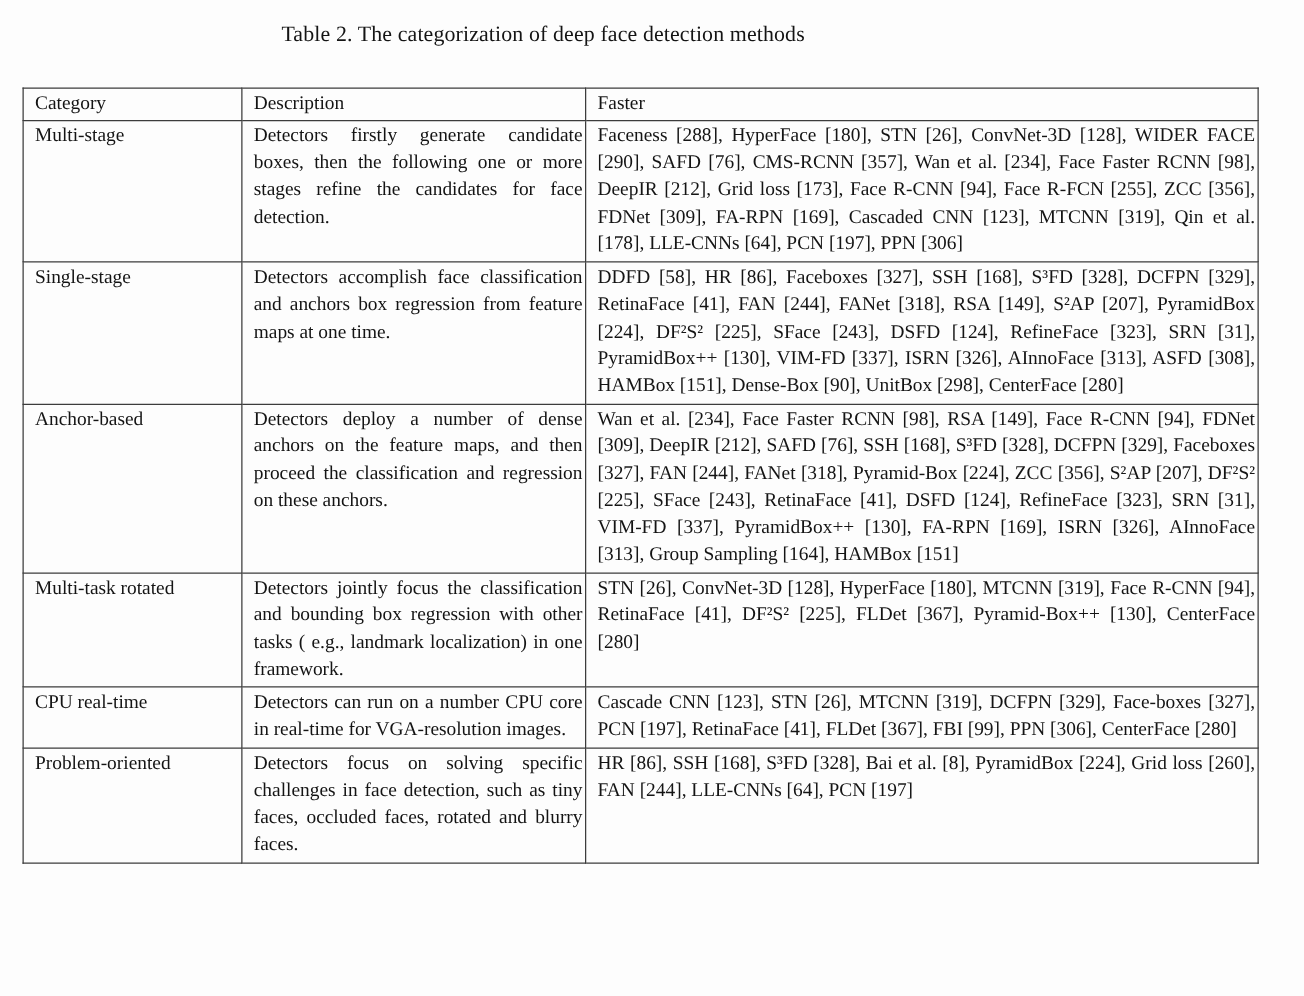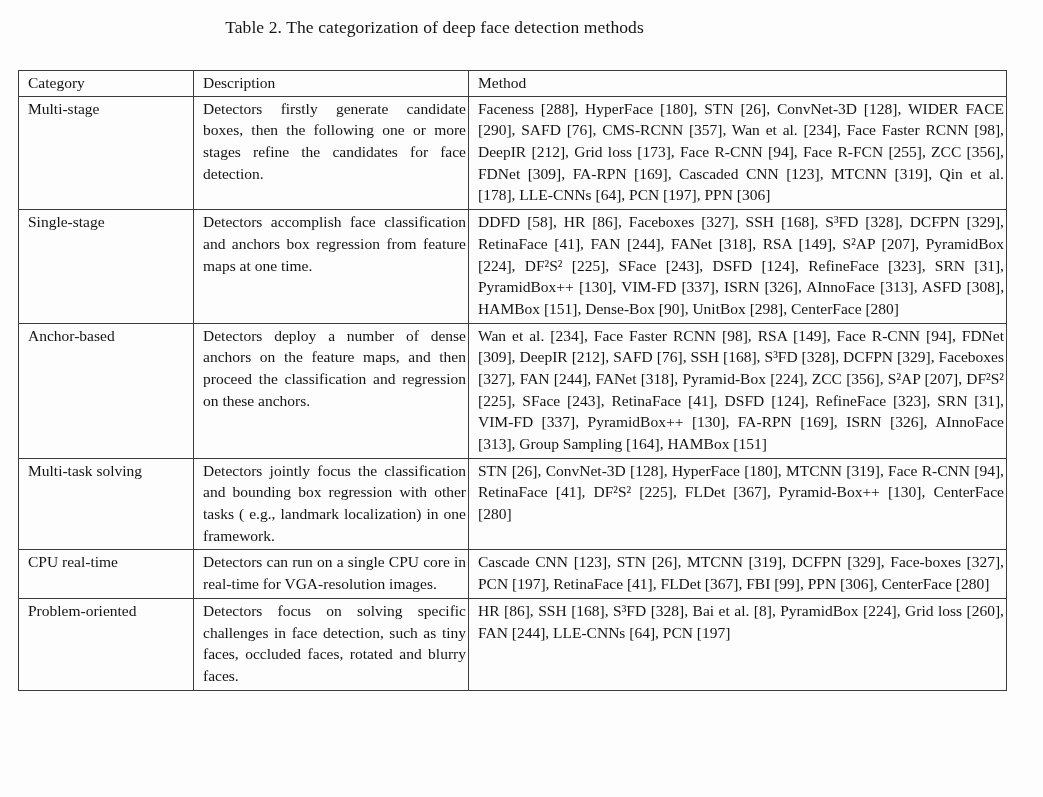--- a/index.html
+++ b/index.html
@@ -62,47 +62,47 @@
   <table class="cat-table">
     <colgroup>
       <col class="c-cat">
       <col class="c-desc">
       <col class="c-method">
     </colgroup>
     <thead>
       <tr>
         <th>Category</th>
         <th>Description</th>
-        <th>Method</th>
+        <th>Faster</th>
       </tr>
     </thead>
     <tbody>
       <tr>
         <td>Multi-stage</td>
         <td class="just">Detectors firstly generate candidate boxes, then the following one or more stages refine the candidates for face detection.</td>
         <td class="just">Faceness [288], HyperFace [180], STN [26], ConvNet-3D [128], WIDER FACE [290], SAFD [76], CMS-RCNN [357], Wan et al. [234], Face Faster RCNN [98], DeepIR [212], Grid loss [173], Face R-CNN [94], Face R-FCN [255], ZCC [356], FDNet [309], FA-RPN [169], Cascaded CNN [123], MTCNN [319], Qin et al. [178], LLE-CNNs [64], PCN [197], PPN [306]</td>
       </tr>
       <tr>
         <td>Single-stage</td>
         <td class="just">Detectors accomplish face classification and anchors box regression from feature maps at one time.</td>
         <td class="just">DDFD [58], HR [86], Faceboxes [327], SSH [168], S³FD [328], DCFPN [329], RetinaFace [41], FAN [244], FANet [318], RSA [149], S²AP [207], PyramidBox [224], DF²S² [225], SFace [243], DSFD [124], RefineFace [323], SRN [31], PyramidBox++ [130], VIM-FD [337], ISRN [326], AInnoFace [313], ASFD [308], HAMBox [151], Dense-Box [90], UnitBox [298], CenterFace [280]</td>
       </tr>
       <tr>
         <td>Anchor-based</td>
         <td class="just">Detectors deploy a number of dense anchors on the feature maps, and then proceed the classification and regression on these anchors.</td>
         <td class="just">Wan et al. [234], Face Faster RCNN [98], RSA [149], Face R-CNN [94], FDNet [309], DeepIR [212], SAFD [76], SSH [168], S³FD [328], DCFPN [329], Faceboxes [327], FAN [244], FANet [318], Pyramid-Box [224], ZCC [356], S²AP [207], DF²S² [225], SFace [243], RetinaFace [41], DSFD [124], RefineFace [323], SRN [31], VIM-FD [337], PyramidBox++ [130], FA-RPN [169], ISRN [326], AInnoFace [313], Group Sampling [164], HAMBox [151]</td>
       </tr>
       <tr>
-        <td>Multi-task solving</td>
+        <td>Multi-task rotated</td>
         <td class="just">Detectors jointly focus the classification and bounding box regression with other tasks ( e.g., landmark localization) in one framework.</td>
         <td class="just">STN [26], ConvNet-3D [128], HyperFace [180], MTCNN [319], Face R-CNN [94], RetinaFace [41], DF²S² [225], FLDet [367], Pyramid-Box++ [130], CenterFace [280]</td>
       </tr>
       <tr>
         <td>CPU real-time</td>
-        <td class="just">Detectors can run on a single CPU core in real-time for VGA-resolution images.</td>
+        <td class="just">Detectors can run on a number CPU core in real-time for VGA-resolution images.</td>
         <td class="just">Cascade CNN [123], STN [26], MTCNN [319], DCFPN [329], Face-boxes [327], PCN [197], RetinaFace [41], FLDet [367], FBI [99], PPN [306], CenterFace [280]</td>
       </tr>
       <tr>
         <td>Problem-oriented</td>
         <td class="just">Detectors focus on solving specific challenges in face detection, such as tiny faces, occluded faces, rotated and blurry faces.</td>
         <td class="just">HR [86], SSH [168], S³FD [328], Bai et al. [8], PyramidBox [224], Grid loss [260], FAN [244], LLE-CNNs [64], PCN [197]</td>
       </tr>
     </tbody>
   </table>
 

